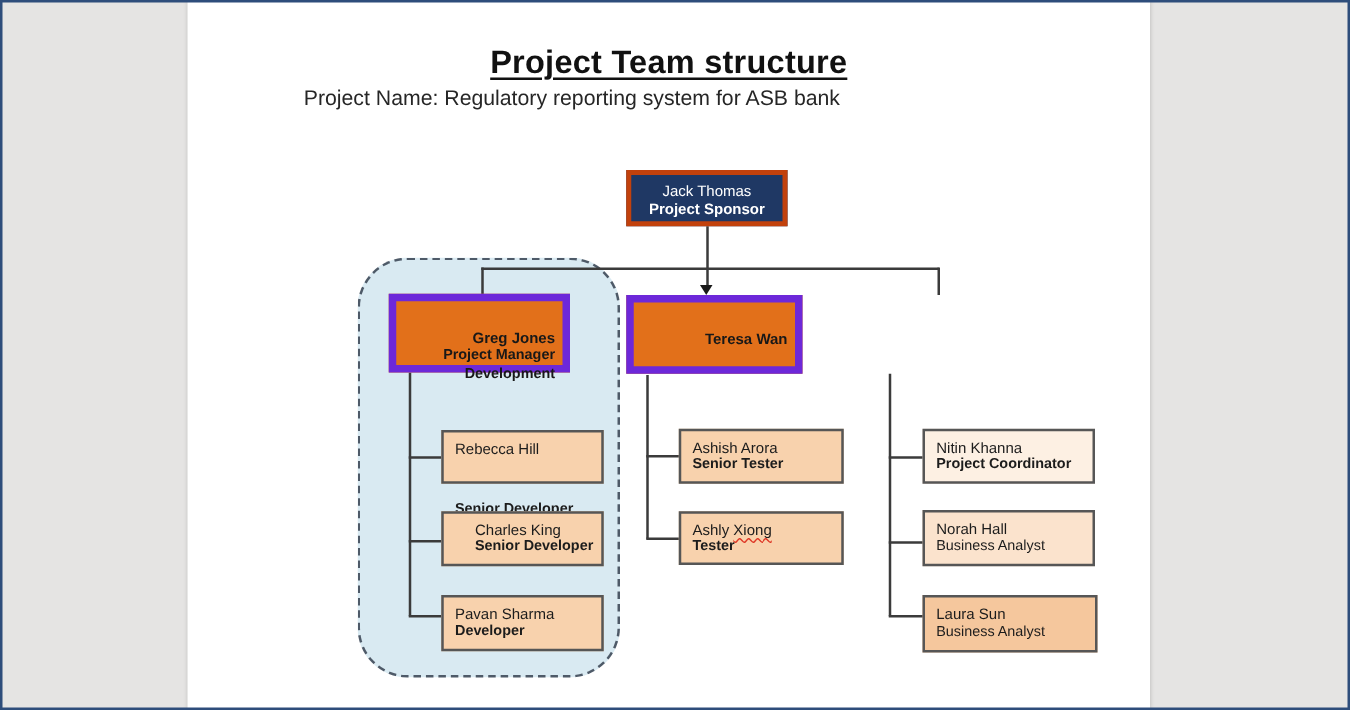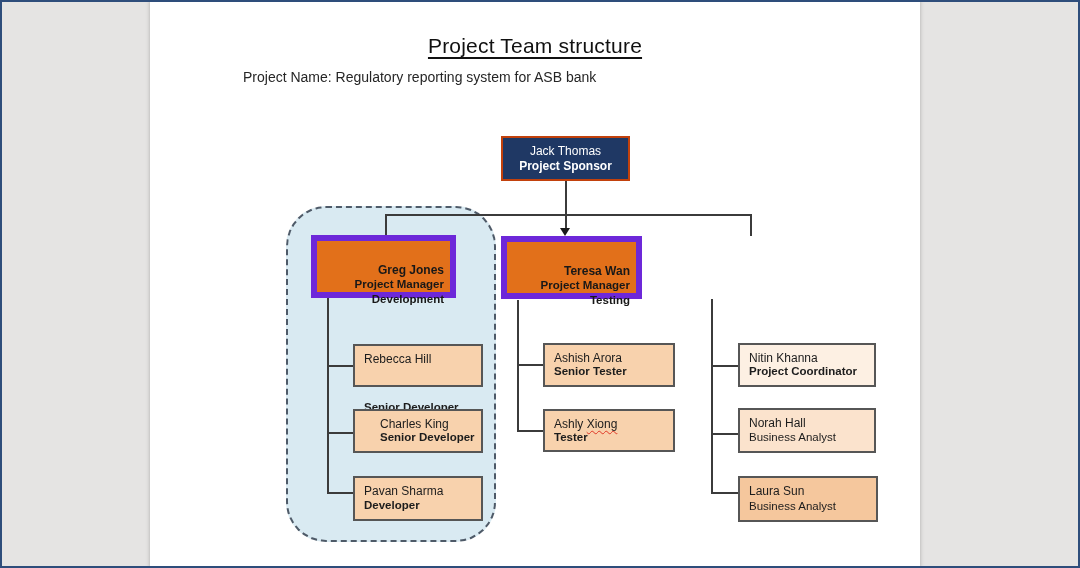--- a/index.html
+++ b/index.html
@@ -7,26 +7,26 @@
     position:relative;width:1080px;height:568px;overflow:hidden;
     background:#e5e4e3;font-family:"Liberation Sans",sans-serif;
   }
   #frame-border{position:absolute;inset:0;border:2px solid #2e4d7b;pointer-events:none;z-index:50;}
   .page{
     position:absolute;left:150px;top:0;width:770px;height:568px;
     background:#ffffff;box-shadow:0 0 4px rgba(0,0,0,.25);
   }
   .doc-title{
     position:absolute;left:150px;top:34px;width:770px;text-align:center;
-    font-size:21px;font-weight:normal;color:#111;
+    font-size:26px;font-weight:bold;color:#111;
     text-decoration:underline;text-decoration-thickness:2px;text-underline-offset:4px;
     letter-spacing:.2px;
   }
   .doc-subtitle{
-    position:absolute;left:243px;top:69px;font-size:14px;color:#262626;
+    position:absolute;left:243px;top:69px;font-size:17px;color:#262626;
   }
   
   .team-highlight{
     position:absolute;left:286px;top:206px;width:210px;height:336px;
     background:#d9eaf2;border:2px dashed #4e5a68;border-radius:40px;
     box-sizing:border-box;
   }
   
   .ln{position:absolute;background:#3b3b3b;}
   .ln.h{height:1.6px;}
@@ -36,21 +36,21 @@
     border-left:5.5px solid transparent;border-right:5.5px solid transparent;
     border-top:8px solid #1a1a1a;
   }
   
   .node{
     position:absolute;box-sizing:border-box;display:flex;flex-direction:column;
     justify-content:space-between;font-size:12px;line-height:1.2;
   }
   .node .rl{font-weight:bold;}
   .sponsor{
-    background:#1f3864;border:2px solid #c2410c;color:#ffffff;
+    background:#1f3864;border:4px solid #c2410c;color:#ffffff;
     text-align:center;padding:6px 2px 6px;font-size:12px;
   }
   .manager{
     background:#e2701a;border:6px solid #6d28d9;color:#181818;
     text-align:right;padding:22px 6px 7px;
   }
   .manager .nm{font-weight:600;}
   .manager .rl{font-size:11.5px;line-height:1.3;}
   .member{
     background:#f8d2ad;border:2px solid #565656;color:#1c1c1c;
@@ -105,21 +105,20 @@
     <div class="nm">Jack Thomas</div>
     <div class="rl">Project Sponsor</div>
   </div>
 
   <div class="node manager" style="left:311px;top:235px;width:145px;height:63px;">
     <div class="nm">Greg Jones</div>
     <div class="rl">Project Manager Development</div>
   </div>
   <div class="node manager" style="left:501px;top:236px;width:141px;height:63px;">
     <div class="nm">Teresa Wan</div>
-    <div class="rl">Project Manager Testing</div>
   </div>
 
   <div class="node member" style="left:353px;top:344px;width:130px;height:43px;gap:35px;">
     <div class="nm">Rebecca Hill</div>
     <div class="rl">Senior Developer</div>
   </div>
   <div class="node member" style="left:353px;top:409px;width:130px;height:44px;padding-left:25px;">
     <div class="nm">Charles King</div>
     <div class="rl">Senior Developer</div>
   </div>

